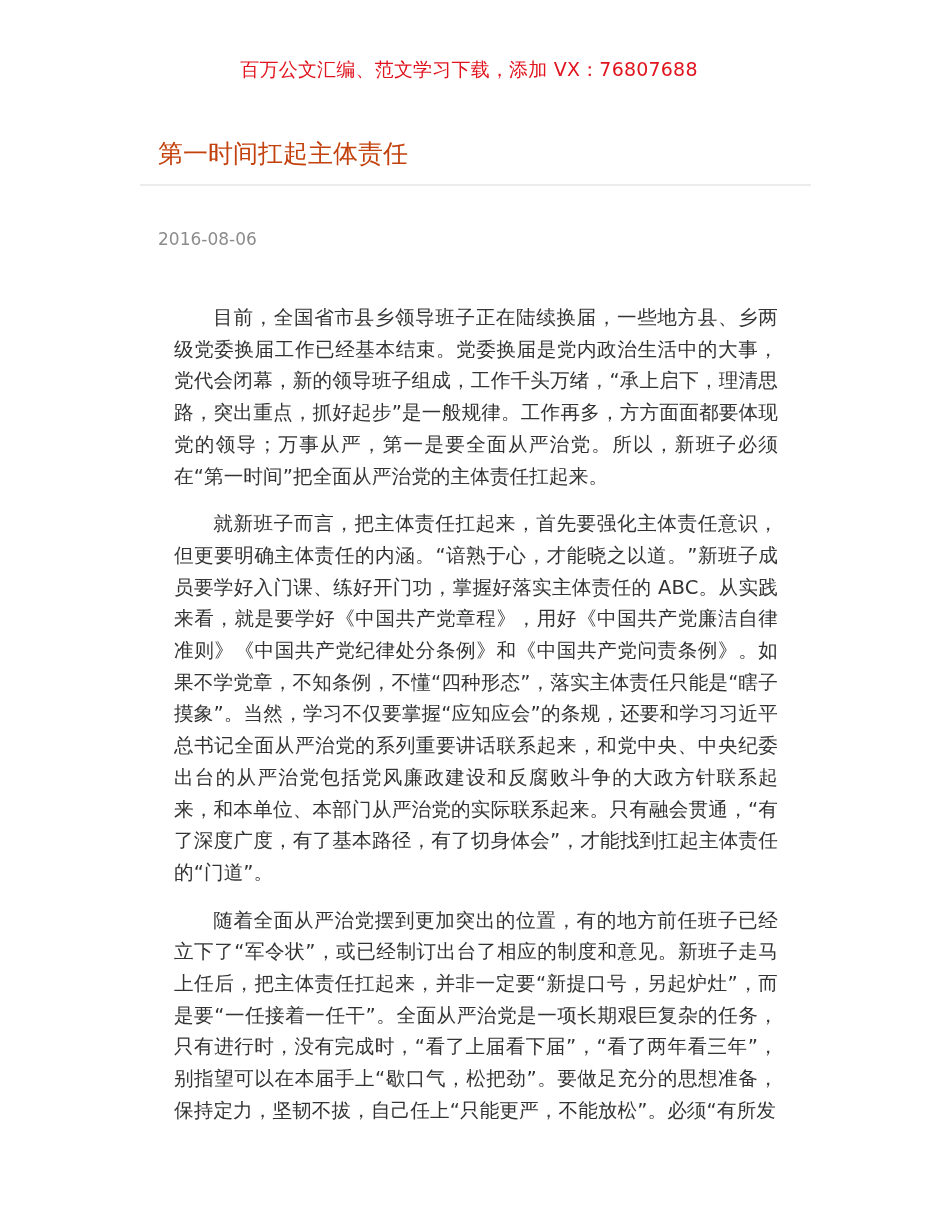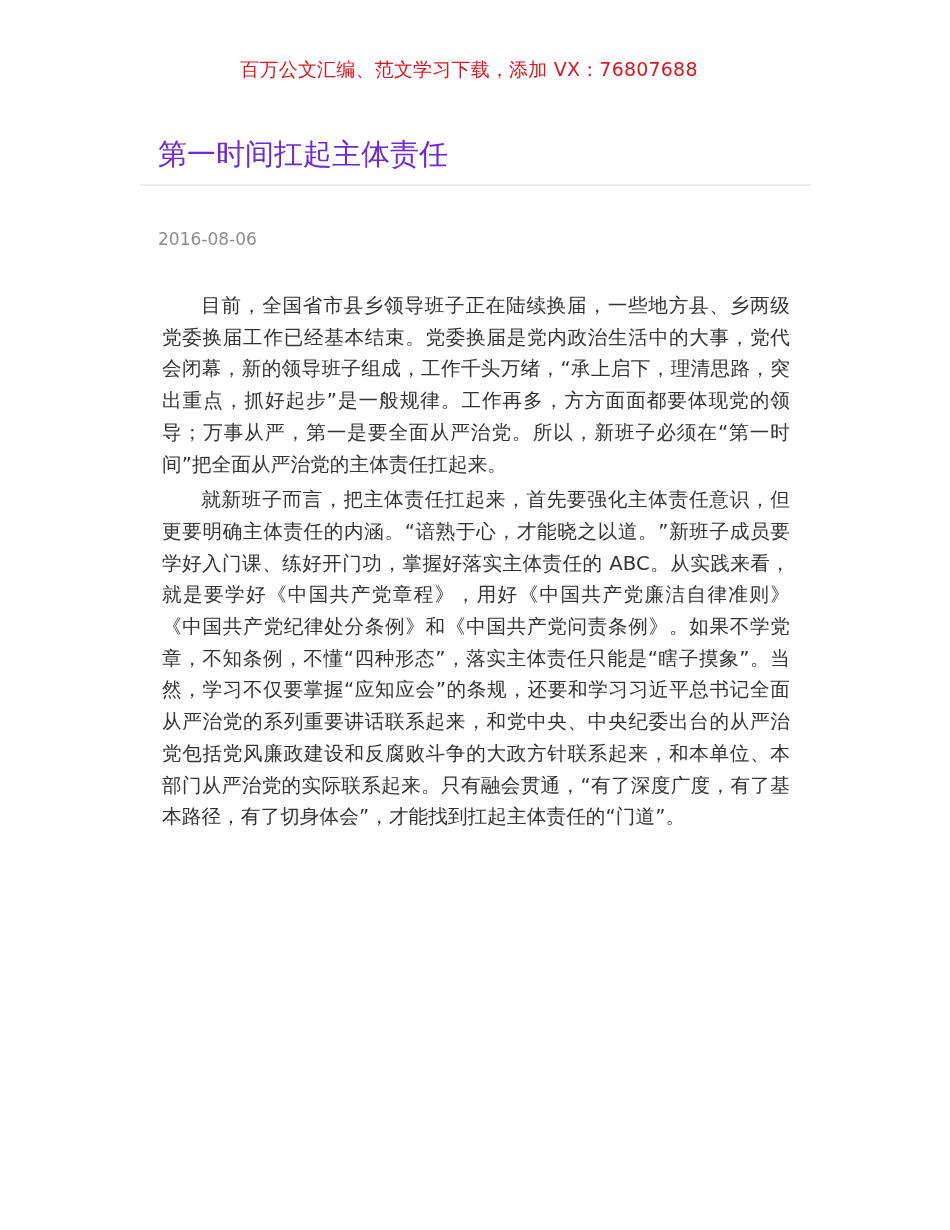--- a/index.html
+++ b/index.html
@@ -22,23 +22,23 @@
       text-align: center;
       color: #e0141e;
       font-size: 19px;
       line-height: 26px;
       letter-spacing: 0.2px;
     }
     .title {
       position: absolute;
       top: 136px;
       left: 158px;
-      font-size: 29px;
+      font-size: 25px;
       line-height: 36px;
-      color: #6d28d9;
+      color: #c2410c;
       margin: 0;
       font-weight: normal;
     }
     .divider {
       position: absolute;
       top: 184px;
       left: 140px;
       width: 671px;
       height: 0;
       border-top: 2px solid #ececec;
@@ -56,31 +56,32 @@
       top: 286px;
       left: 158px;
       width: 636px;
       font-size: 19.6px;
       line-height: 31.7px;
       color: #333333;
       text-align: justify;
       letter-spacing: 0.1px;
     }
     .article p {
-      margin: 4px;
+      margin: 16px;
       text-indent: 2em;
     }
   </style>
 </head>
 <body>
 
 <div class="banner">百万公文汇编、范文学习下载，添加 VX：76807688</div>
 
 <h1 class="title">第一时间扛起主体责任</h1>
 
 <div class="divider"></div>
 
 <div class="date">2016-08-06</div>
 
 <div class="article">
   <p>目前，全国省市县乡领导班子正在陆续换届，一些地方县、乡两级党委换届工作已经基本结束。党委换届是党内政治生活中的大事，党代会闭幕，新的领导班子组成，工作千头万绪，“承上启下，理清思路，突出重点，抓好起步”是一般规律。工作再多，方方面面都要体现党的领导；万事从严，第一是要全面从严治党。所以，新班子必须在“第一时间”把全面从严治党的主体责任扛起来。</p>
   <p>就新班子而言，把主体责任扛起来，首先要强化主体责任意识，但更要明确主体责任的内涵。“谙熟于心，才能晓之以道。”新班子成员要学好入门课、练好开门功，掌握好落实主体责任的 ABC。从实践来看，就是要学好《中国共产党章程》，用好《中国共产党廉洁自律准则》《中国共产党纪律处分条例》和《中国共产党问责条例》。如果不学党章，不知条例，不懂“四种形态”，落实主体责任只能是“瞎子摸象”。当然，学习不仅要掌握“应知应会”的条规，还要和学习习近平总书记全面从严治党的系列重要讲话联系起来，和党中央、中央纪委出台的从严治党包括党风廉政建设和反腐败斗争的大政方针联系起来，和本单位、本部门从严治党的实际联系起来。只有融会贯通，“有了深度广度，有了基本路径，有了切身体会”，才能找到扛起主体责任的“门道”。</p>
+  <p>随着全面从严治党摆到更加突出的位置，有的地方前任班子已经立下了“军令状”，或已经制订出台了相应的制度和意见。新班子走马上任后，把主体责任扛起来，并非一定要“新提口号，另起炉灶”，而是要“一任接着一任干”。全面从严治党是一项长期艰巨复杂的任务，只有进行时，没有完成时，“看了上届看下届”，“看了两年看三年”，别指望可以在本届手上“歇口气，松把劲”。要做足充分的思想准备，保持定力，坚韧不拔，自己任上“只能更严，不能放松”。必须“有所发</p>
 </div>
 
 </body></html>

